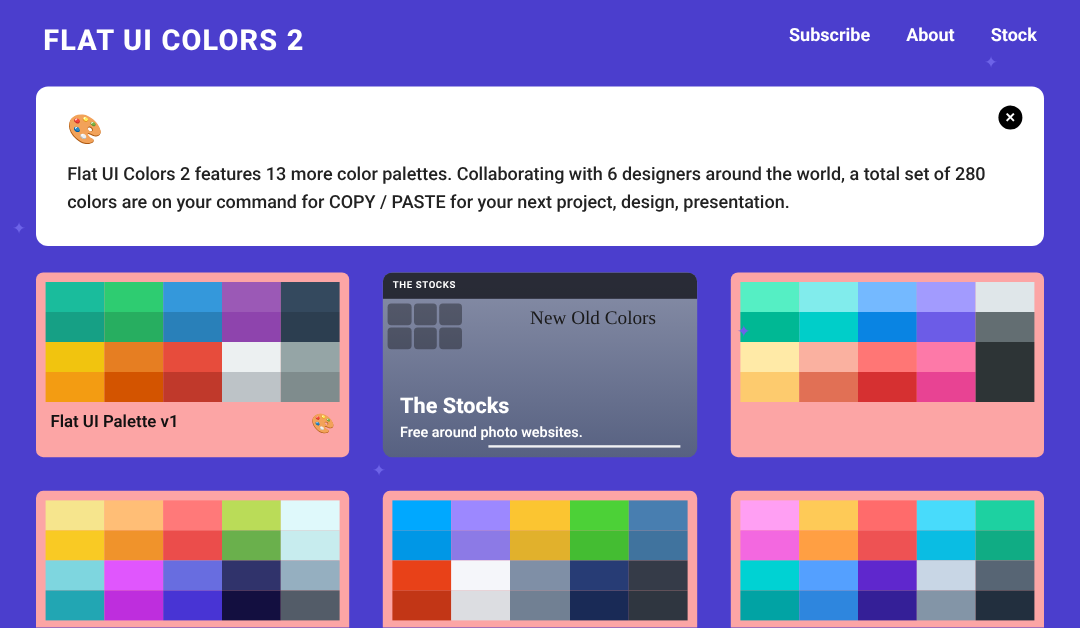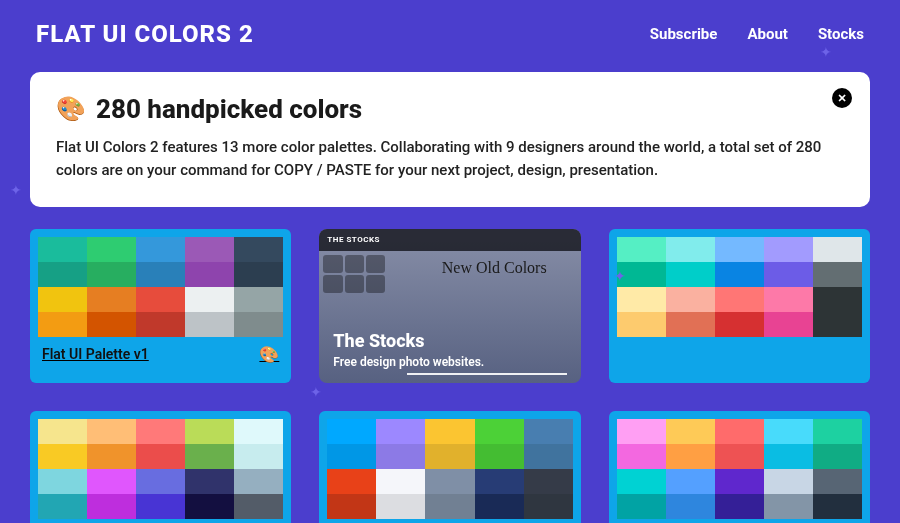--- a/index.html
+++ b/index.html
@@ -7,21 +7,20 @@
     background: #4b3ecd;
     font-family: -apple-system, BlinkMacSystemFont, "Segoe UI", Roboto, Helvetica, Arial, sans-serif;
     width: 900px;
     height: 523px;
     overflow: hidden;
     position: relative;
   }
   .header {
     display: flex;
     justify-content: space-between;
-    align-items: center;
     padding: 20px 36px 10px 36px;
   }
   .logo {
     color: #fff;
     font-weight: 800;
     font-size: 24px;
     letter-spacing: 1px;
   }
   .nav {
     display: flex;
@@ -74,25 +73,24 @@
     font-weight: 900;
     cursor: pointer;
   }
   .grid {
     margin: 22px 30px 0 30px;
     display: grid;
     grid-template-columns: repeat(3, 1fr);
     gap: 28px;
   }
   .card {
-    background: #0ea5e9;
+    background: #fca5a5;
     border-radius: 6px;
     cursor: pointer;
     overflow: hidden;
-    text-decoration: underline;
   }
   .card-inner {
     padding: 8px 8px 0 8px;
   }
   .swatches {
     display: grid;
     grid-template-columns: repeat(5, 1fr);
     grid-template-rows: repeat(4, 1fr);
     height: 100px;
   }
@@ -180,31 +178,30 @@
 <div class="sparkle" style="top:44px; left:820px;">✦</div>
 <div class="sparkle" style="top:182px; left:10px;">✦</div>
 <div class="sparkle" style="top:268px; left:614px;">✦</div>
 <div class="sparkle" style="top:384px; left:310px;">✦</div>
 
 <header class="header">
   <div class="logo">FLAT UI COLORS 2</div>
   <nav class="nav">
     <a>Subscribe</a>
     <a>About</a>
-    <a>Stocks</a>
+    <a>Stock</a>
   </nav>
 </header>
 
 <section class="banner">
   <div class="close-btn">✕</div>
   <div class="banner-head">
     <span style="font-size:24px;">🎨</span>
-    <h1 class="banner-title">280 handpicked colors</h1>
-  </div>
-  <p class="banner-desc">Flat UI Colors 2 features 13 more color palettes. Collaborating with 9 designers around the world, a total set of 280 colors are on your command for COPY / PASTE for your next project, design, presentation.</p>
+  </div>
+  <p class="banner-desc">Flat UI Colors 2 features 13 more color palettes. Collaborating with 6 designers around the world, a total set of 280 colors are on your command for COPY / PASTE for your next project, design, presentation.</p>
 </section>
 
 <div class="grid">
 
   <div class="card">
     <div class="card-inner">
         <div class="swatches">
           <div class="swatch" style="background: rgb(26, 188, 156);"></div>
           <div class="swatch" style="background: rgb(46, 204, 113);"></div>
           <div class="swatch" style="background: rgb(52, 152, 219);"></div>
@@ -239,21 +236,21 @@
       <div></div>
         <div></div>
         <div></div>
         <div></div>
         <div></div>
         <div></div>
     </div>
     <div class="feature-script">New Old Colors</div>
     <div class="feature-body">
       <h3>The Stocks</h3>
-      <p>Free design photo websites.</p>
+      <p>Free around photo websites.</p>
     </div>
     <div class="feature-line"></div>
   </div>
 
   <div class="card">
     <div class="card-inner">
         <div class="swatches">
           <div class="swatch" style="background: rgb(85, 239, 196);"></div>
           <div class="swatch" style="background: rgb(129, 236, 236);"></div>
           <div class="swatch" style="background: rgb(116, 185, 255);"></div>

